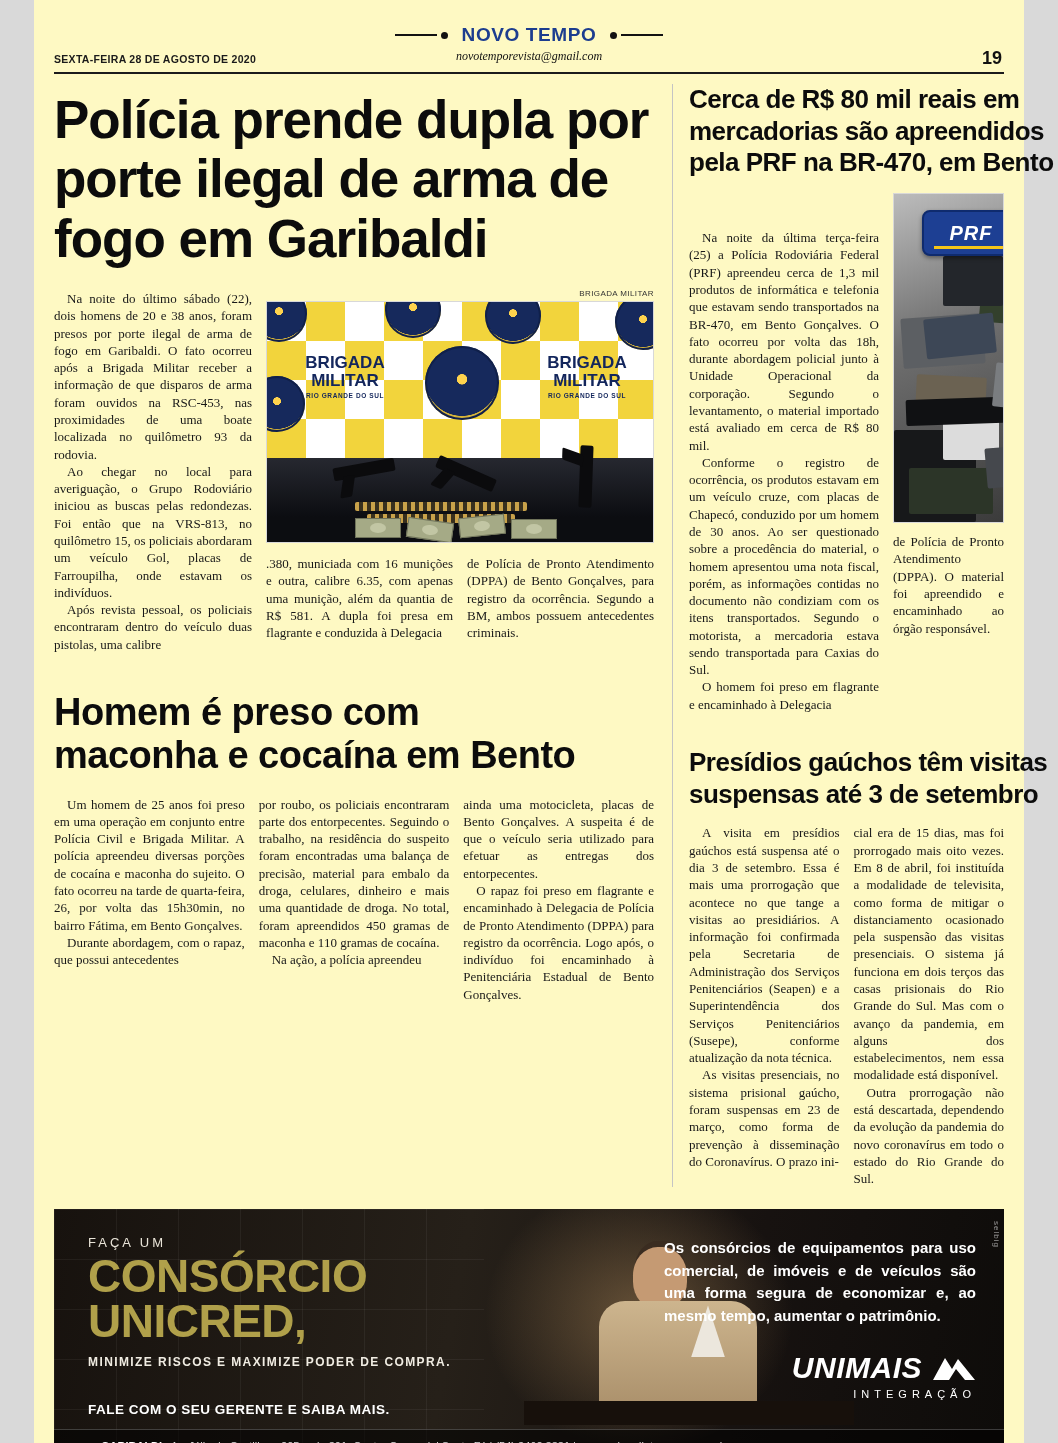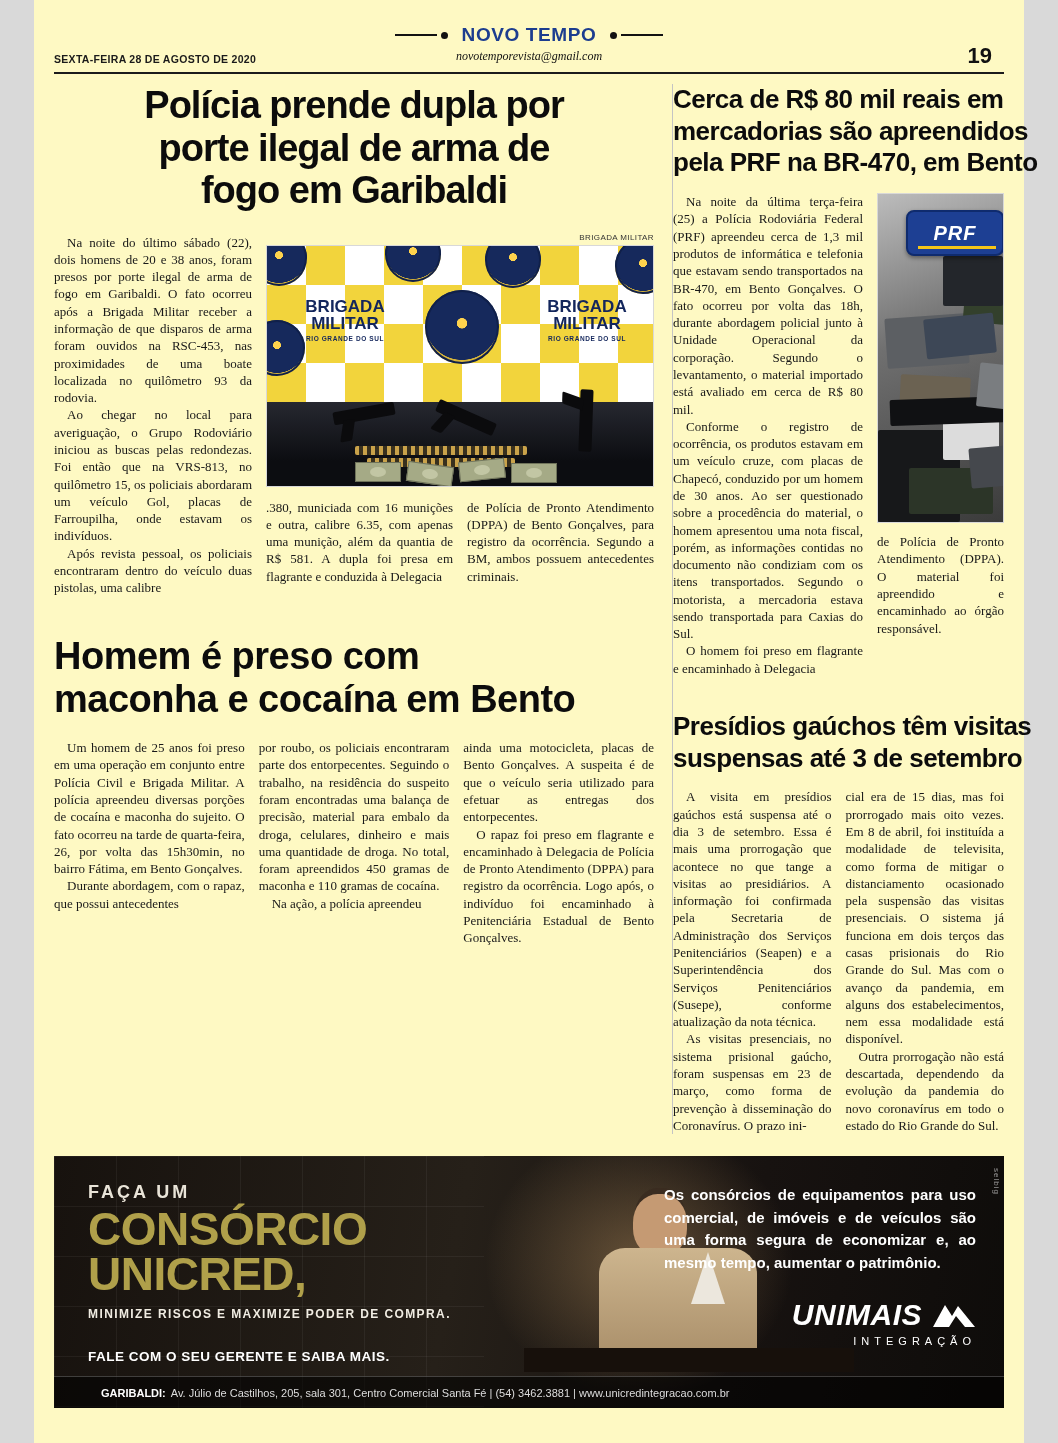--- a/index.html
+++ b/index.html
@@ -9,52 +9,52 @@
 
   
   .hdr { position:relative; text-align:center; padding:10px 0 8px; border-bottom:2px solid #1b1b1b; }
   .masthead-row { display:flex; align-items:center; justify-content:center; gap:14px; }
   .masthead { font-weight:800; font-size:19px; letter-spacing:.6px; color:#1c3d8f; margin:0; }
   .orn { width:7px; height:7px; border-radius:50%; background:#121212; position:relative; }
   .orn-left::before { content:""; position:absolute; right:11px; top:2.5px; width:42px; height:2px; background:#121212; }
   .orn-right::before { content:""; position:absolute; left:11px; top:2.5px; width:42px; height:2px; background:#121212; }
   .hdr-email { font:italic 12px "Liberation Serif",serif; color:#111; margin-top:3px; }
   .hdr-date { position:absolute; left:0; bottom:7px; font-weight:700; font-size:10.5px; letter-spacing:.3px; color:#1a1a1a; }
-  .hdr-pageno { position:absolute; right:12px; bottom:3px; font-weight:800; font-size:22px; color:#111; }
+  .hdr-pageno { position:absolute; right:2px; bottom:3px; font-weight:800; font-size:18px; color:#111; }
 
   
   .content { display:flex; gap:18px; margin-top:10px; }
   .left-col { flex:0 0 600px; width:600px; }
-  .right-col { flex:1; min-width:0; border-left:1px solid #c4c4c4; }
+  .right-col { flex:1; min-width:0; border-left:1px solid #c4c4c4; padding-left:16px; }
 
   .section-label { font-weight:700; font-size:15px; color:#e8121c; letter-spacing:.6px; margin:2px 0 2px; }
 
   .hl { font-weight:800; color:#0c0c0c; }
   .hl div { white-space:nowrap; }
-  .hl-xl { font-size:38px; line-height:1.12; letter-spacing:-1px; margin:0 0 22px;text-align:center; }
+  .hl-xl { font-size:53px; line-height:1.12; letter-spacing:-1px; margin:6px 0 22px; }
   .hl-lg { font-size:38px; line-height:1.14; letter-spacing:-.5px; margin:0 0 18px; }
   .hl-md { font-size:26px; line-height:1.22; letter-spacing:-.5px; margin:0 0 14px; }
 
   .news p { margin:0; text-align:justify; font:13px/1.33 "Liberation Serif",serif;
             color:#181818; text-indent:13px; }
   .news p.cont { text-indent:0; }
 
   .cols { display:flex; gap:14px; }
   .cols > .col { flex:1; min-width:0; }
 
   .a1-body { display:flex; gap:14px; }
   .a1-c1 { flex:0 0 198px; }
   .a1-right { flex:1; min-width:0; }
   .credit { font-size:8px; line-height:1; letter-spacing:.4px; color:#333; text-align:right; margin:0 0 3px; }
   .below-img { margin-top:12px; }
 
   .art-drogas { margin-top:38px; }
   .art-presidios { margin-top:34px; }
   .a2-body { display:flex; gap:14px; }
-  .a2-c1 { flex:0 0 190px; }
+  .a2-c1 { flex:0 0 190px;margin-top:36px; }
   .a2-right { flex:1; min-width:0; }
   .a2-right p { margin-top:10px; }
 
   
   .photo-bm { position:relative; height:242px; margin:0; overflow:hidden;
     background:conic-gradient(#f2d43c 25%, #ffffff 0 50%, #f2d43c 0 75%, #ffffff 0);
     background-size:78px 78px; border:1px solid #d8d8d8; }
   .emblem { position:absolute; width:56px; height:56px; border-radius:50%;
     background:radial-gradient(circle at 50% 45%, #ffd34d 0 9%, #16295c 10% 66%, #d8b53a 67% 80%, #16295c 81%);
     box-shadow:0 0 0 2px #10204a inset; }
@@ -93,21 +93,21 @@
     background:radial-gradient(ellipse at 50% 42%, rgba(219,173,112,.38), rgba(0,0,0,0) 66%); }
   .person { position:absolute; left:545px; top:38px; }
   .person .head { width:54px; height:62px; background:#c59a73; border-radius:46% 46% 44% 44%;
     margin-left:34px; box-shadow:0 -8px 0 -2px #3a2c20; }
   .person .torso { width:158px; height:120px; background:linear-gradient(#cdb58e,#a78c67);
     border-radius:26px 26px 0 0; margin-top:-8px; }
   .person .shirt { position:absolute; left:92px; top:58px; width:34px; height:52px;
     background:#ece7dd; clip-path:polygon(50% 0,100% 100%,0 100%); }
   .desk { position:absolute; left:470px; bottom:36px; width:330px; height:24px; background:#17100b; }
   .ad-left { position:absolute; left:34px; top:26px; z-index:3; }
-  .ad-eyebrow { color:#e9e4d8; font-size:18px; letter-spacing:3px; font-weight:700; }
+  .ad-eyebrow { color:#e9e4d8; font-size:13px; letter-spacing:3px; font-weight:400; }
   .ad-title { color:#b0a04a; font-weight:800; font-size:46px; line-height:.98;
     letter-spacing:-.5px; margin-top:4px; }
   .ad-sub { color:#f0ece2; font-size:12px; letter-spacing:1.4px; margin-top:10px; font-weight:700; }
   .ad-right { position:absolute; right:28px; top:28px; width:312px; z-index:3;
     color:#fff; font-weight:700; font-size:15px; line-height:1.5; text-align:justify; }
   .ad-logo { position:absolute; right:28px; top:142px; z-index:3; text-align:right; }
   .ad-logo-row { display:flex; align-items:center; justify-content:flex-end; gap:10px; }
   .ad-logo-text { color:#fff; font-weight:800; font-style:italic; font-size:30px; letter-spacing:.5px; }
   .ad-logo-text .part2 { font-style:italic; }
   .ad-logo-sub { color:#fff; font-size:11px; letter-spacing:5px; margin-top:3px; }

